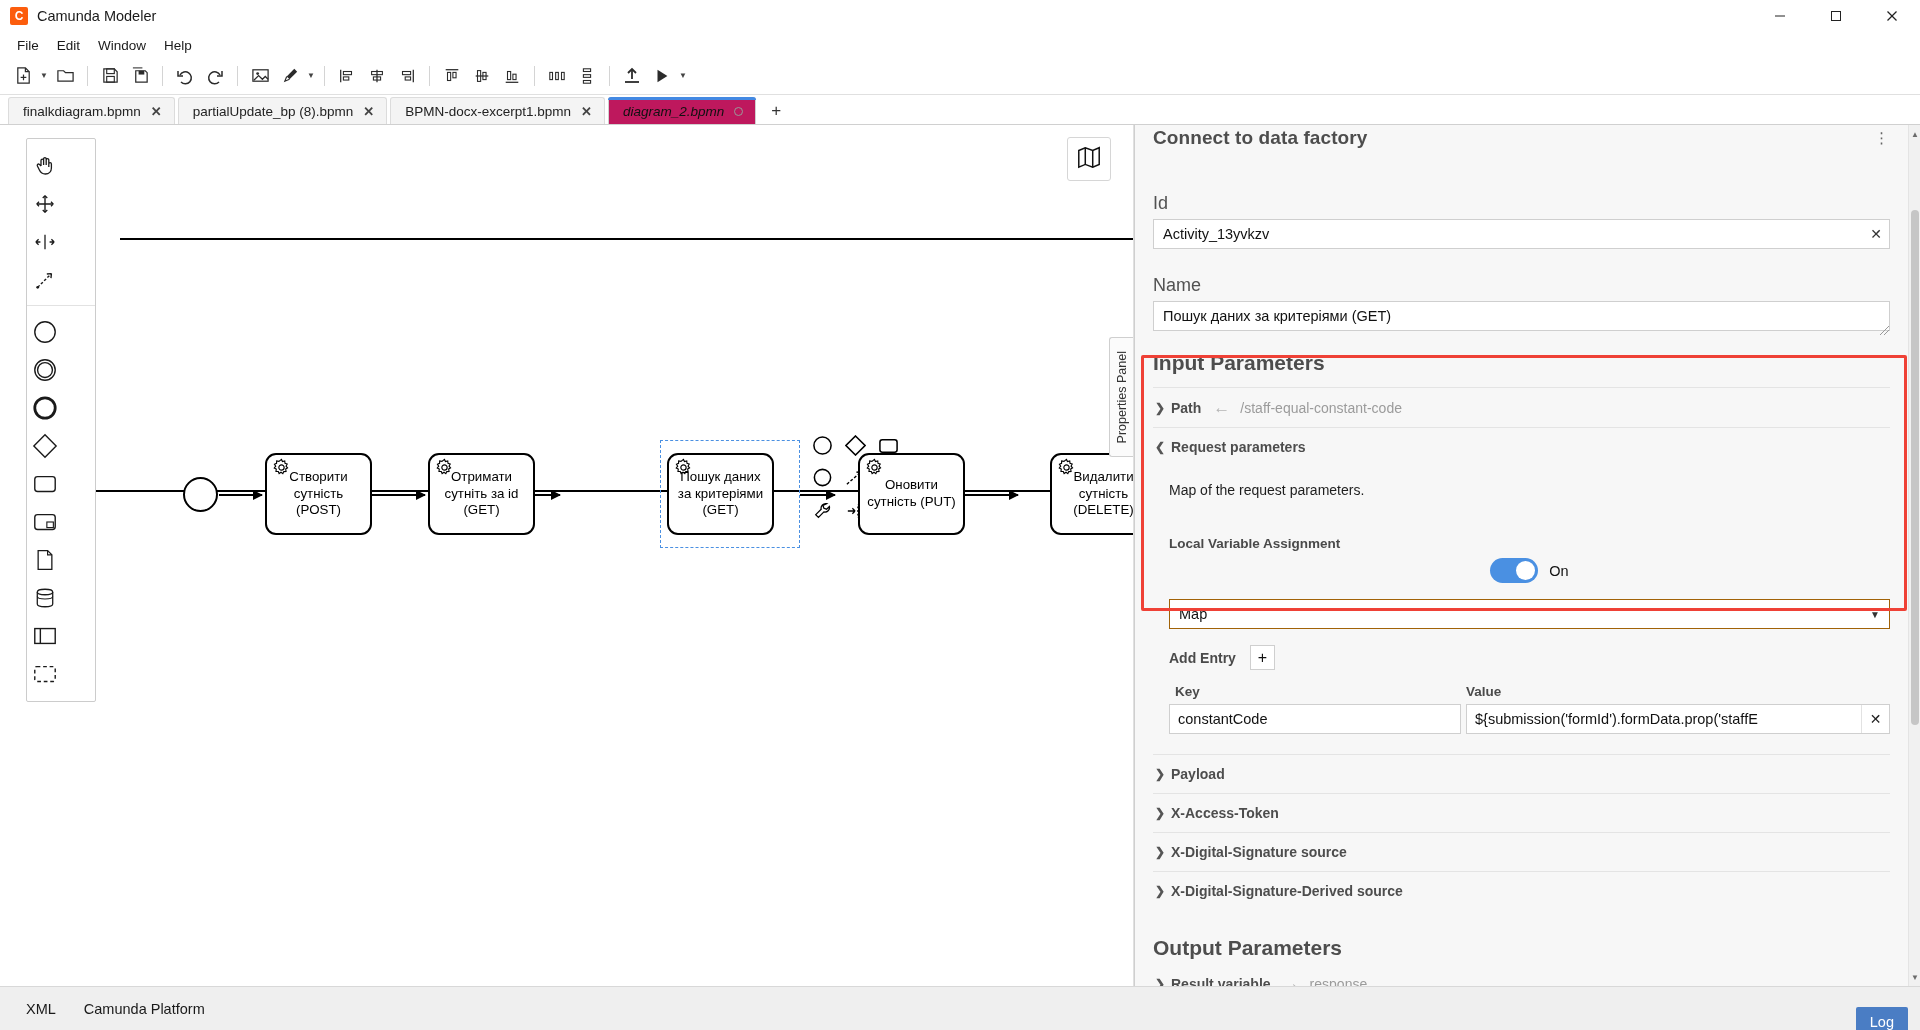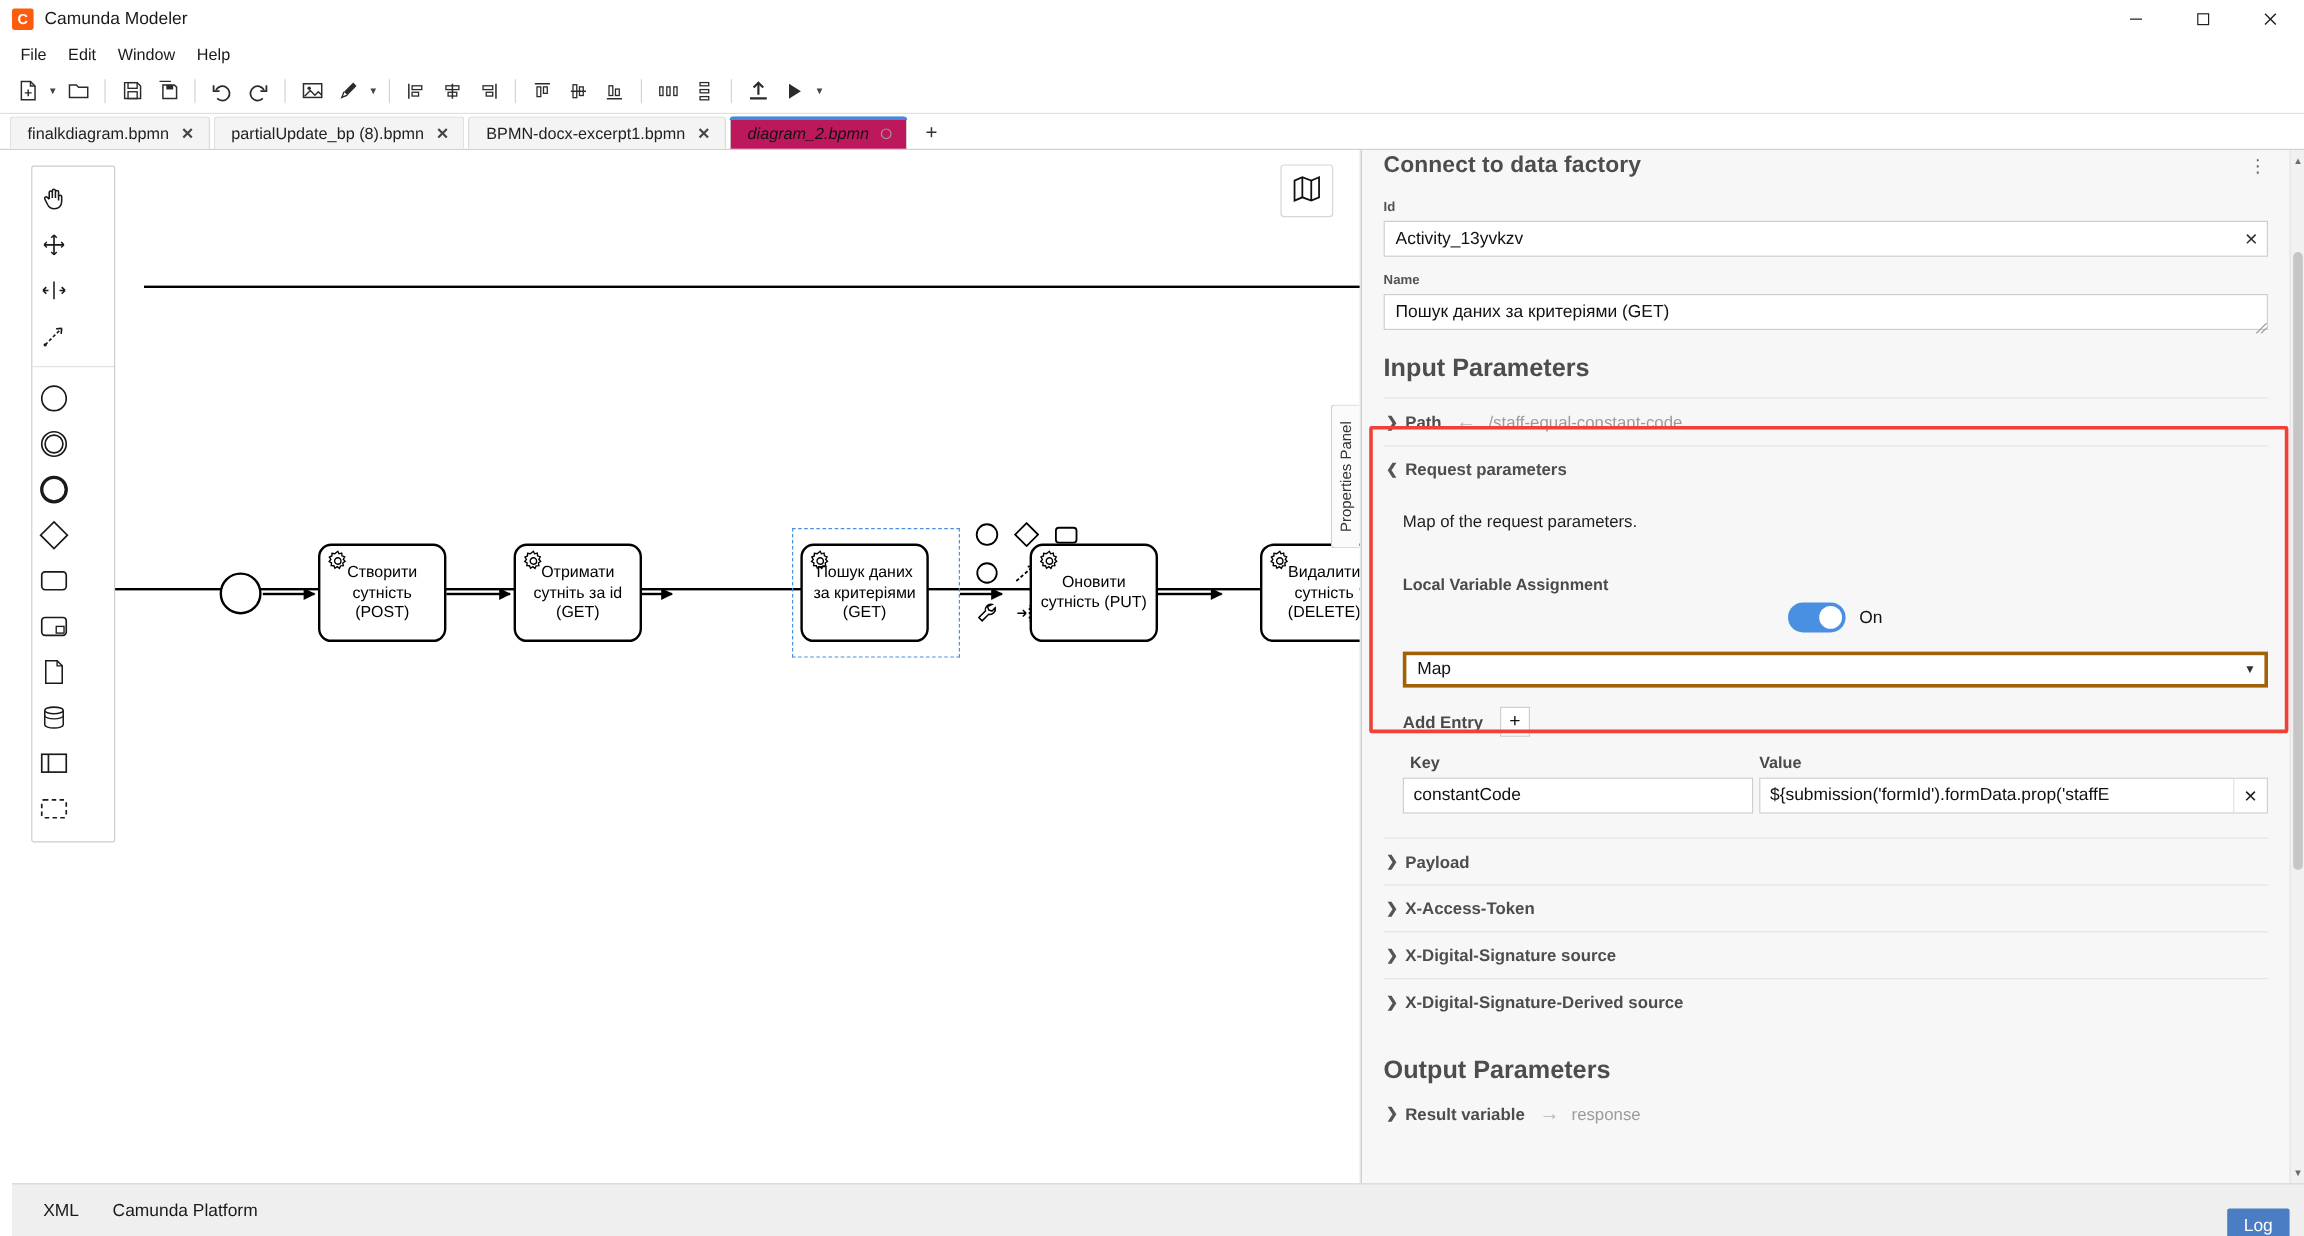--- a/index.html
+++ b/index.html
@@ -246,21 +246,21 @@
     padding: 0 18px 20px 18px;
   }
   .pp-header {
     font-size: 19px; font-weight: bold; color: #4d4d4d;
     padding-top: 2px; margin-bottom: 18px;
     letter-spacing: 0.1px;
   }
   .pp-header-row { display: flex; align-items: flex-start; }
   .pp-dots { margin-left: auto; color: #666; font-size: 15px; letter-spacing:1px; padding-top:4px;}
   .pp-field { margin-bottom: 14px; }
-  .pp-label { font-size: 11px; font-weight: bold; color: #525252; margin-bottom: 5px; }
+  .pp-label { font-size: 18px; font-weight: normal; color: #525252; margin-bottom: 5px; margin-top: 26px; }
   .pp-input-wrap { position: relative; }
   .pp-input {
     width: 100%; height: 30px;
     border: 1px solid #cfcfcf;
     background: #fff;
     font-size: 14.5px;
     color: #111;
     padding: 0 30px 0 9px;
     font-family: "Liberation Sans", sans-serif;
     outline: none;
@@ -316,21 +316,21 @@
   .toggle .knob {
     position: absolute; right: 3px; top: 3px;
     width: 19px; height: 19px; border-radius: 50%;
     background: #fff;
   }
   .toggle-text { font-size: 14.5px; color: #111; }
 
   .select-wrap { position: relative; margin-bottom: 16px; }
   .pp-select {
     width: 100%; height: 30px;
-    border: 3px solid #a16207; background: #fff;
+    border: 1px solid #a16207; background: #fff;
     font-size: 14.5px; color: #111;
     padding: 0 28px 0 9px;
     appearance: none; -webkit-appearance: none;
     font-family: "Liberation Sans", sans-serif;
     outline: none; border-radius: 0;
   }
   .sel-caret {
     position: absolute; right: 10px; top: 50%; transform: translateY(-50%);
     font-size: 10px; color: #333; pointer-events: none;
   }
@@ -379,21 +379,21 @@
     background: #c6c6c6; border-radius: 4px;
   }
   .sb-arrow {
     position: absolute; left: 0; width: 12px; height: 14px;
     display: flex; align-items: center; justify-content: center;
     color: #6b6b6b; font-size: 8px;
   }
 
   
   .statusbar {
-    position: absolute; left: 10px; right: 0; bottom: 0;
+    position: absolute; left: 0; right: 0; bottom: 0;
     height: 44px;
     background: #efefef;
     border-top: 1px solid #d8d8d8;
     display: flex; align-items: center;
     padding-left: 12px;
     font-size: 14.5px; color: #1a1a1a;
   }
   .status-item { padding: 0 14px; }
   .log-btn {
     margin-left: auto;

